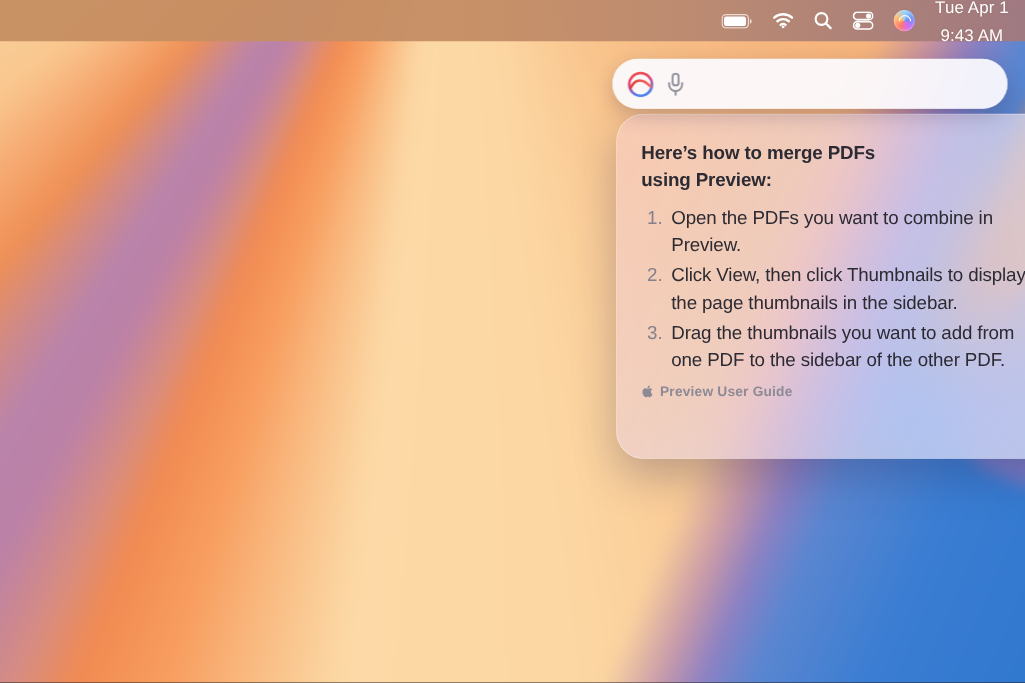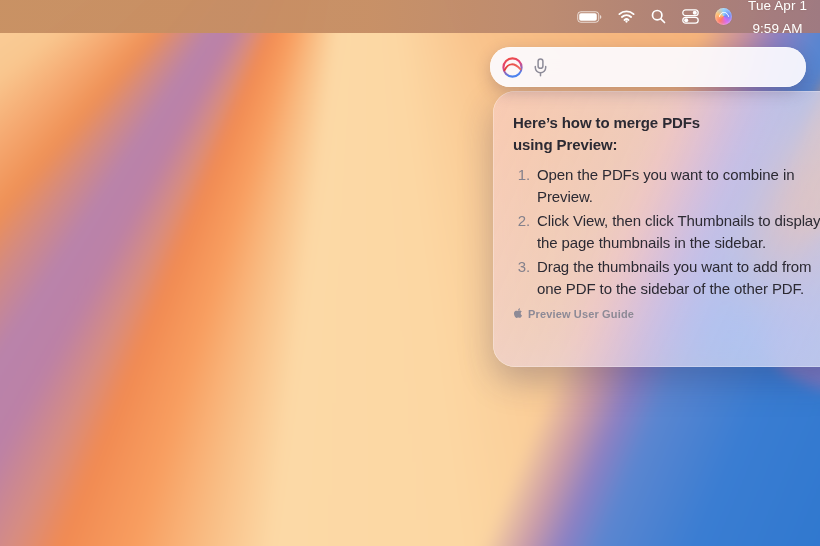--- a/index.html
+++ b/index.html
@@ -140,21 +140,21 @@
         <circle cx="12.8" cy="3.75" r="2.05" fill="#fff"></circle>
         <rect x="0.8" y="8.3" width="15.4" height="5.9" rx="2.95" stroke="#fff" stroke-width="1.3" fill="none"></rect>
         <circle cx="4.2" cy="11.25" r="2.05" fill="#fff"></circle>
       </svg>
     </span>
     <span class="mb-icon">
       <span class="siri-menu-icon"></span>
     </span>
     <span class="clock">
       <span>Tue Apr 1</span>
-      <span>9:59 AM</span>
+      <span>9:43 AM</span>
     </span>
   </div>
 
   <div class="siri-input">
     <span class="icon-wrap">
       <svg width="23" height="23" viewBox="0 0 23 23">
         <defs>
           <linearGradient id="ring" x1="0" y1="0" x2="0.3" y2="1">
             <stop offset="0" stop-color="#ef4d3e"></stop>
             <stop offset="0.45" stop-color="#e3447a"></stop>

